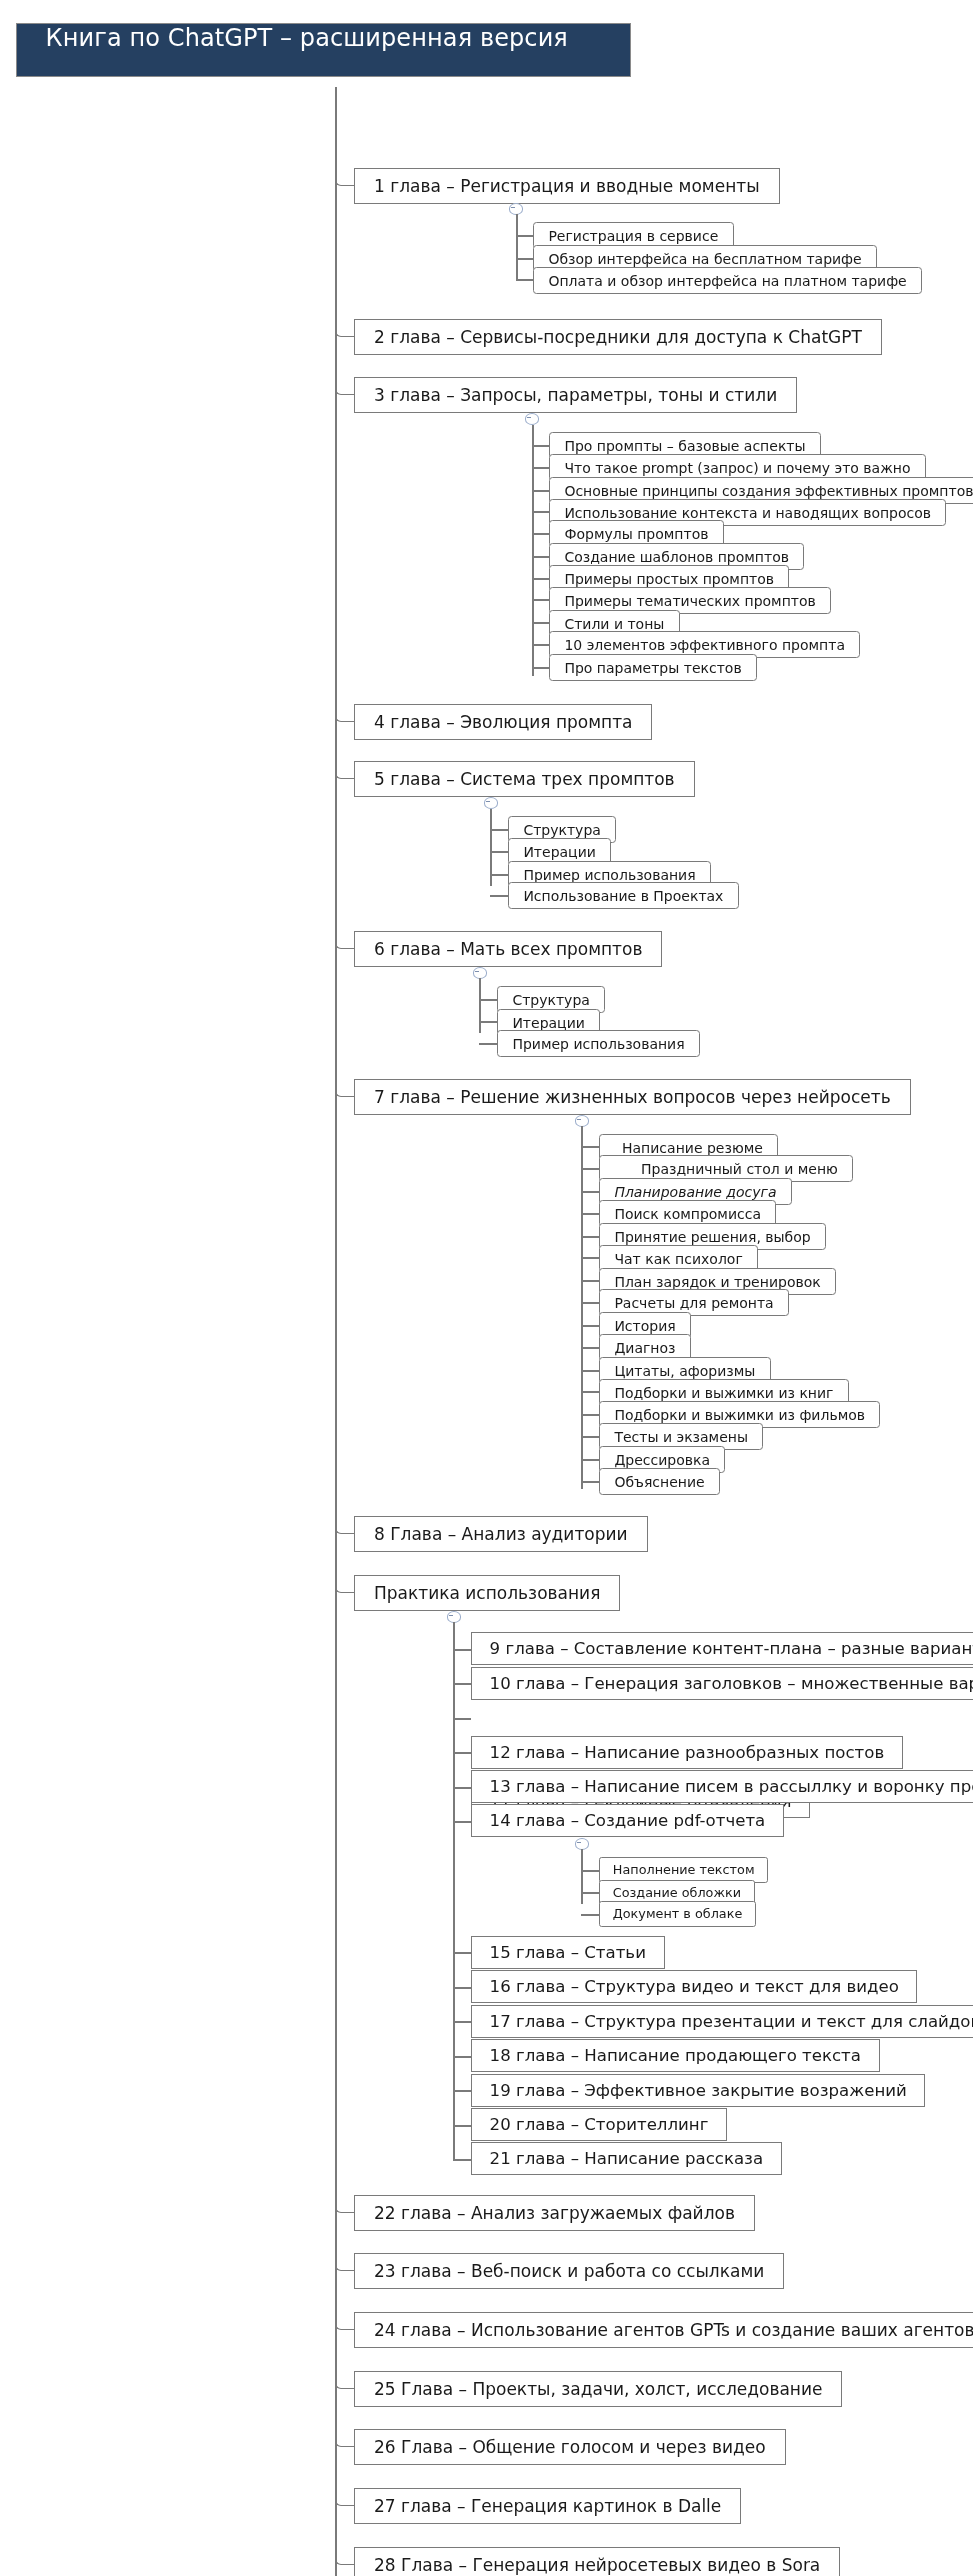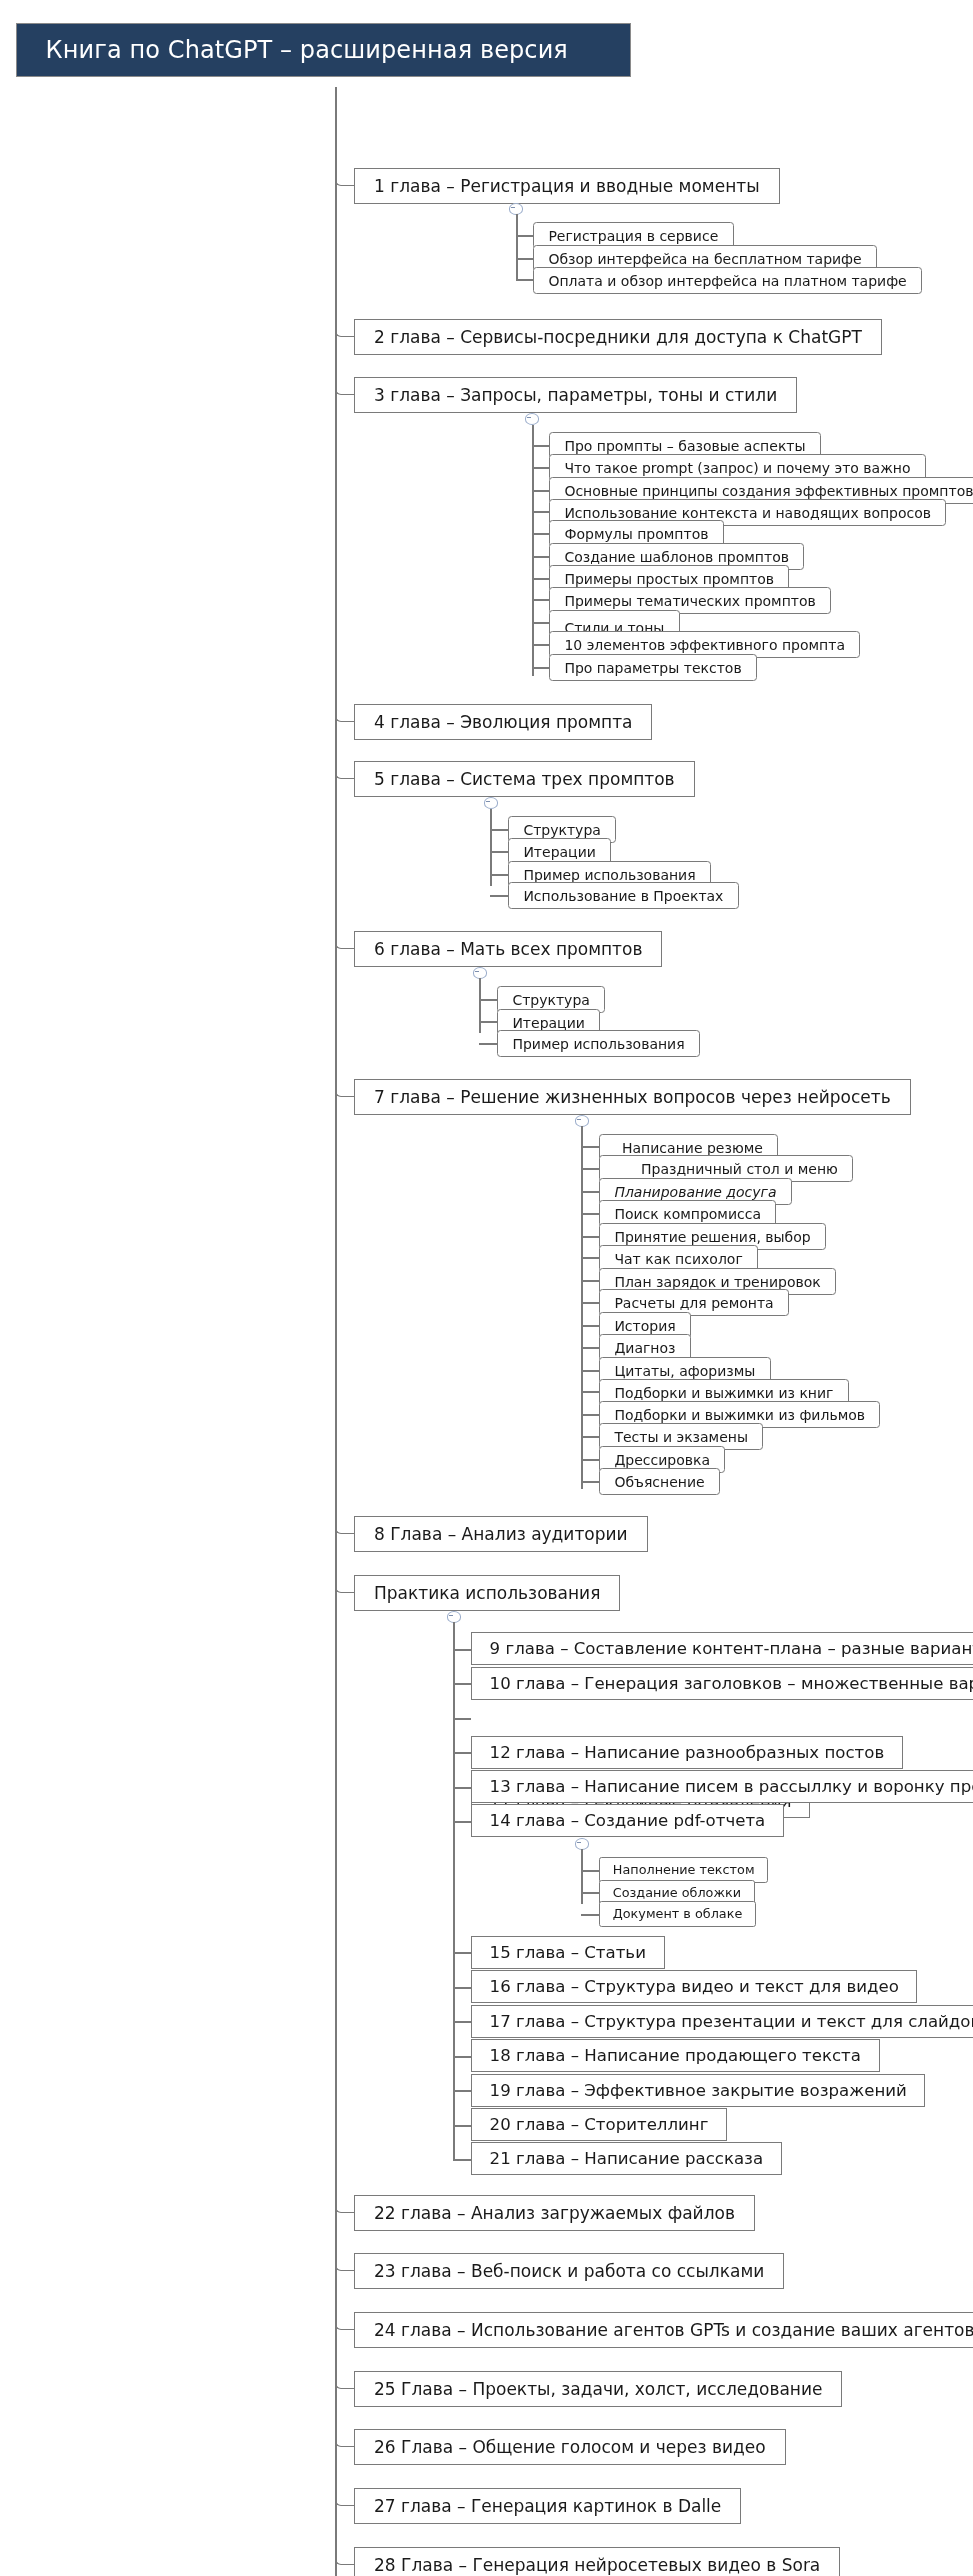--- a/index.html
+++ b/index.html
@@ -19,21 +19,20 @@
   .root-box {
     position: absolute;
     left: 15.6px;
     top: 22.5px;
     width: 333px;
     height: 36px;
     background: #254061;
     border: 0.9px solid #8a8a8a;
     box-sizing: border-box;
     display: flex;
-    align-items: center;
     padding-left: 15.6px;
   }
   .root-title {
     color: #ffffff;
     font-size: 16.4px;
     letter-spacing: 0.1px;
     white-space: nowrap;
   }
 
   
@@ -198,21 +197,21 @@
 <div class="hline" style="left: 532px; top: 578px; width: 17.6px;"></div>
 <div class="node lvl2" style="left: 549px; top: 565px;">
   <span>Примеры простых промптов</span>
 </div>
 <div class="hline" style="left: 532px; top: 599px; width: 17.6px;"></div>
 <div class="node lvl2" style="left: 549px; top: 587px;">
   <span>Примеры тематических промптов</span>
 </div>
 <div class="vline" style="left: 532px; top: 599px; height: 77px;"></div>
 <div class="hline" style="left: 532px; top: 622px; width: 17.6px;"></div>
-<div class="node lvl2" style="left: 549px; top: 610px; align-items: flex-end;">
+<div class="node lvl2" style="left: 549px; top: 610px;">
   <span>Стили и тоны</span>
 </div>
 <div class="hline" style="left: 532px; top: 644px; width: 17.6px;"></div>
 <div class="node lvl2" style="left: 549px; top: 631px;">
   <span>10 элементов эффективного промпта</span>
 </div>
 <div class="hline" style="left: 532px; top: 667px; width: 17.6px;"></div>
 <div class="node lvl2" style="left: 549px; top: 654px;">
   <span>Про параметры текстов</span>
 </div>

